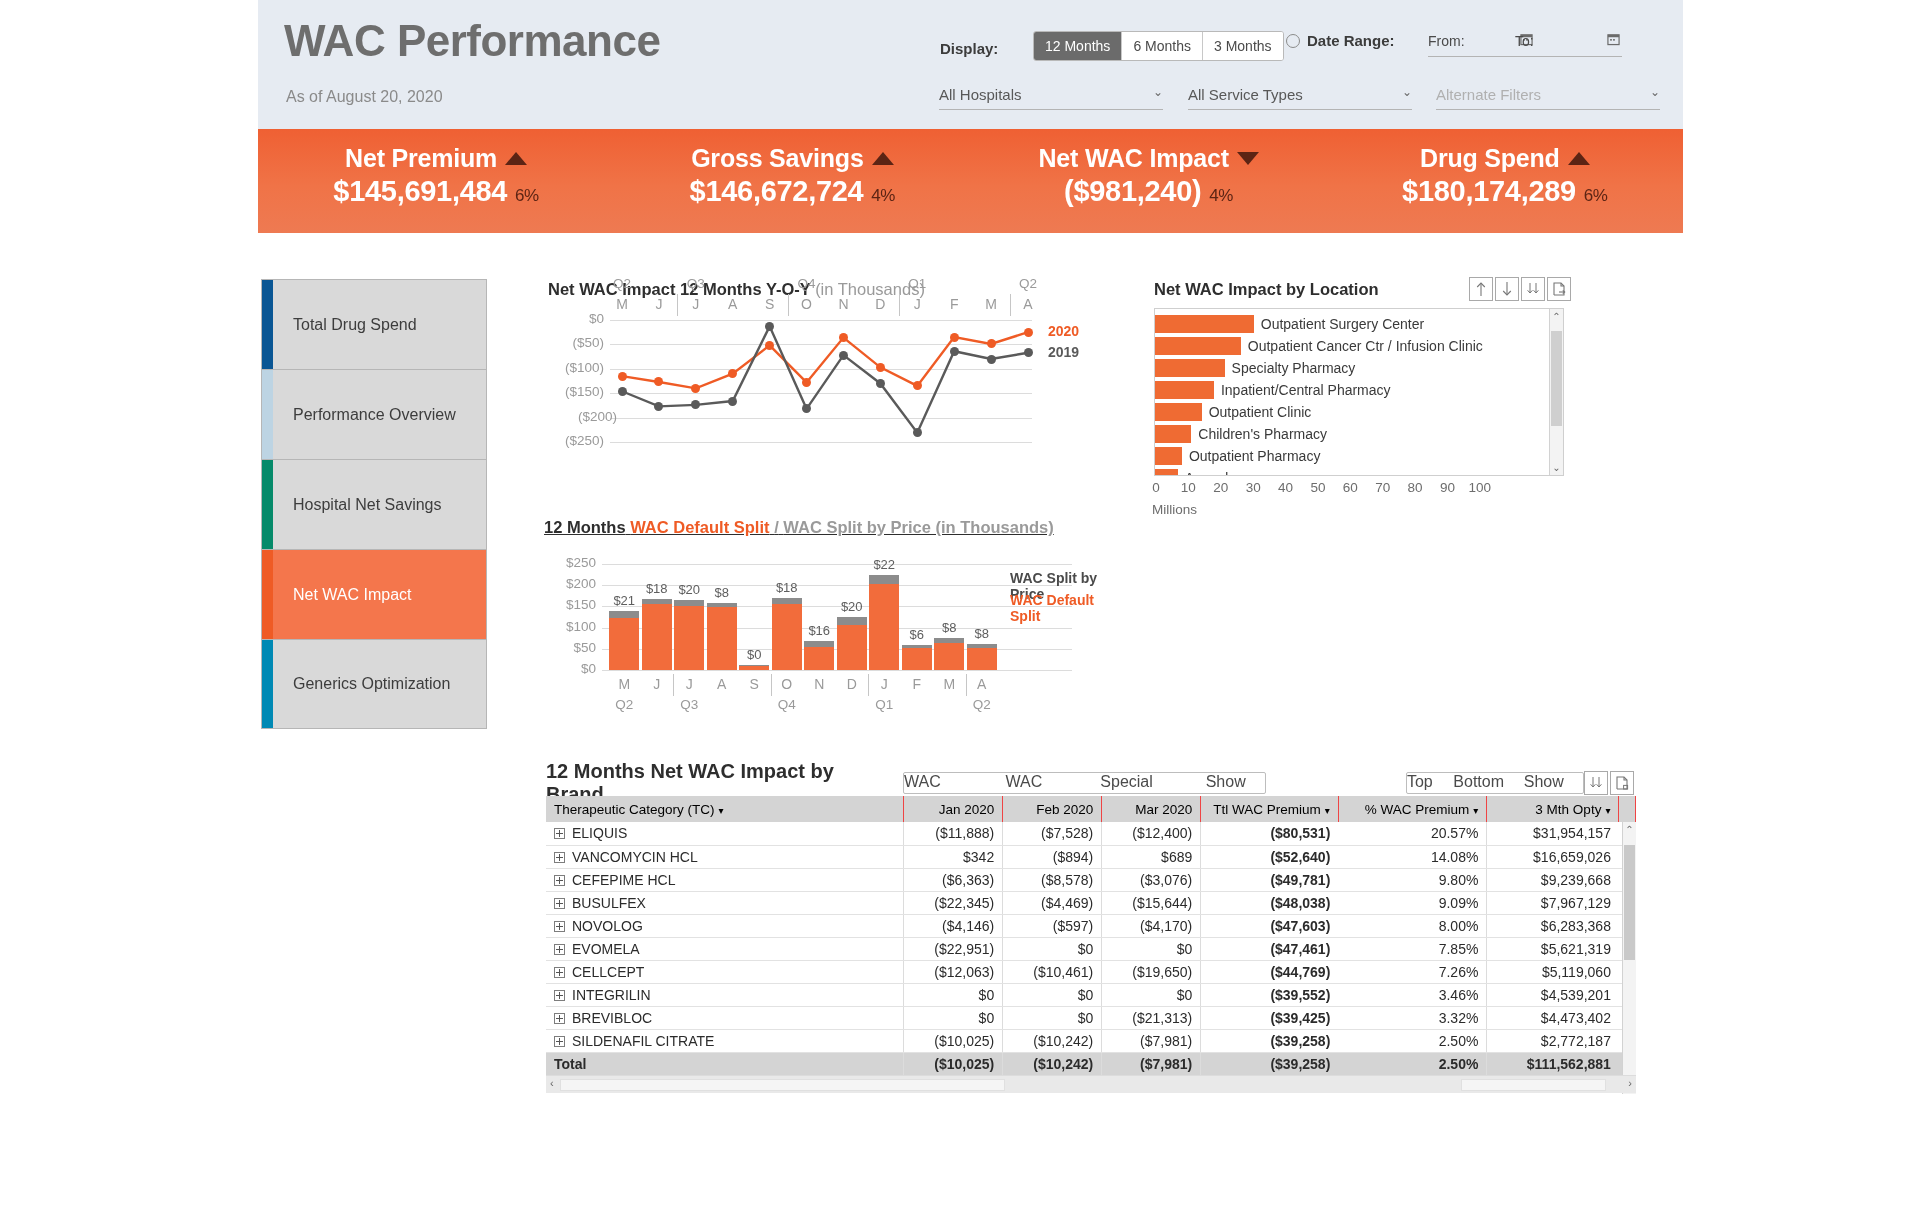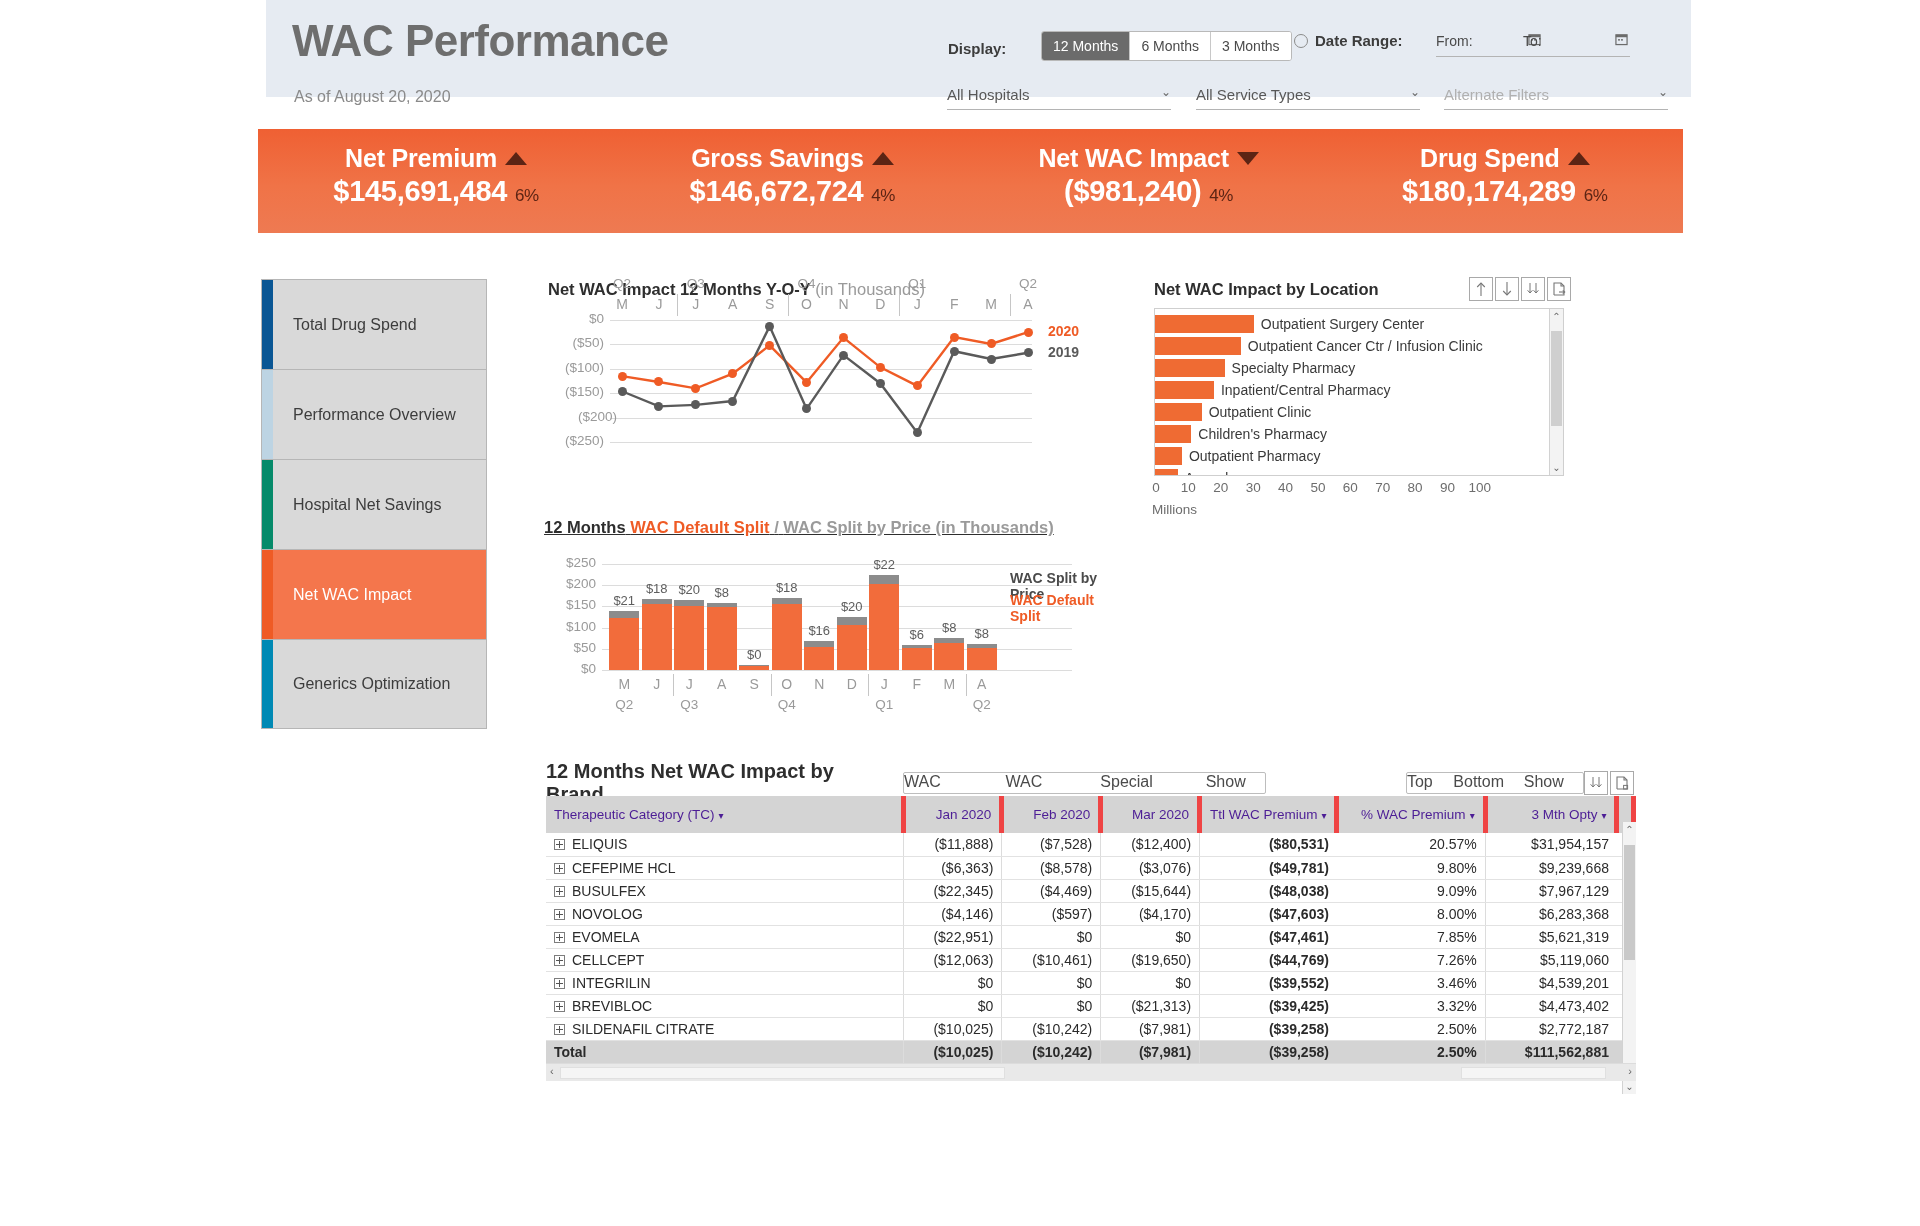--- a/index.html
+++ b/index.html
@@ -7,23 +7,22 @@
   body {
     background:#ffffff;
     font-family:"Liberation Sans", sans-serif;
     color:#4a4a4a;
     -webkit-font-smoothing:antialiased;
   }
   .page { position:relative; width:1920px; height:1226px; background:#fff; }
 
   
   .header-band{
-    position:absolute; left:258px; top:0; width:1425px; height:97px;
+    position:absolute; left:258px; top:0; width:1425px; height:129px;
     background:#e6ebf2;
-    margin-left:8px;
   }
   .title{
     position:absolute; left:26px; top:16px;
     font-size:44px; font-weight:bold; color:#6e6e6e; letter-spacing:-0.5px;
   }
   .subtitle{
     position:absolute; left:28px; top:88px;
     font-size:16px; color:#8a8a8a;
   }
 
@@ -129,22 +128,22 @@
   }
 
   
   .tbl-wrap{ position:absolute; left:546px; top:770px; width:1090px; }
   .tbl-head{ display:flex; align-items:center; height:26px; }
   .tbl-title{ font-size:20px; font-weight:bold; color:#2e2e2e; margin-right:18px;}
   .pillgrp{ display:flex; height:22px; border:1px solid #bdbdbd; border-radius:2px; overflow:hidden;}
 
   table.grid{ border-collapse:collapse; width:1090px; table-layout:fixed; font-size:14px;}
   table.grid th{
-    background:#d4d4d4; color:#4c1d95; font-weight:normal; font-size:13.5px;
-    height:37px; padding:0 8px; border-right:5px solid #ef4444; white-space:nowrap;
+    background:#d4d4d4; color:#000000; font-weight:normal; font-size:13.5px;
+    height:26px; padding:0 8px; border-right:1px solid #ef4444; white-space:nowrap;
   }
   table.grid th.num{ text-align:right; }
   table.grid th.lft{ text-align:left; }
   table.grid td{
     height:23px; padding:0 8px; border-bottom:1px solid #e2e2e2; background:#fff;
     white-space:nowrap; color:#2b2b2b;
   }
   table.grid td.num{ text-align:right; }
   table.grid td.sep{ border-left:1px solid #dcdcdc; }
   td.b{ font-weight:bold; }
@@ -579,20 +578,30 @@
               <td><span class="plusbox"></span>ELIQUIS</td>
               <td class="num sep">($11,888)</td>
               <td class="num sep">($7,528)</td>
               <td class="num sep">($12,400)</td>
               <td class="num sep b">($80,531)</td>
               <td class="num">20.57%</td>
               <td class="num sep">$31,954,157</td>
               <td class=""></td>
             </tr>
             <tr>
+              <td><span class="plusbox"></span>VANCOMYCIN HCL</td>
+              <td class="num sep">$342</td>
+              <td class="num sep">($894)</td>
+              <td class="num sep">$689</td>
+              <td class="num sep b">($52,640)</td>
+              <td class="num">14.08%</td>
+              <td class="num sep">$16,659,026</td>
+              <td class=""></td>
+            </tr>
+            <tr>
               <td><span class="plusbox"></span>CEFEPIME HCL</td>
               <td class="num sep">($6,363)</td>
               <td class="num sep">($8,578)</td>
               <td class="num sep">($3,076)</td>
               <td class="num sep b">($49,781)</td>
               <td class="num">9.80%</td>
               <td class="num sep">$9,239,668</td>
               <td class=""></td>
             </tr>
             <tr>

